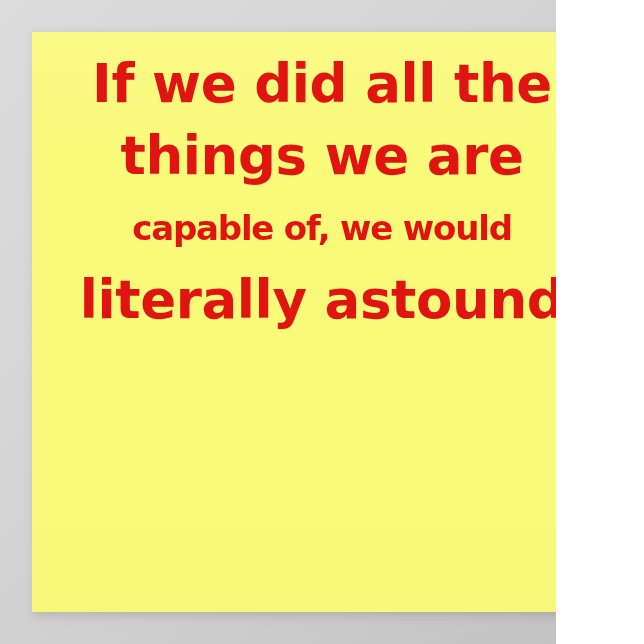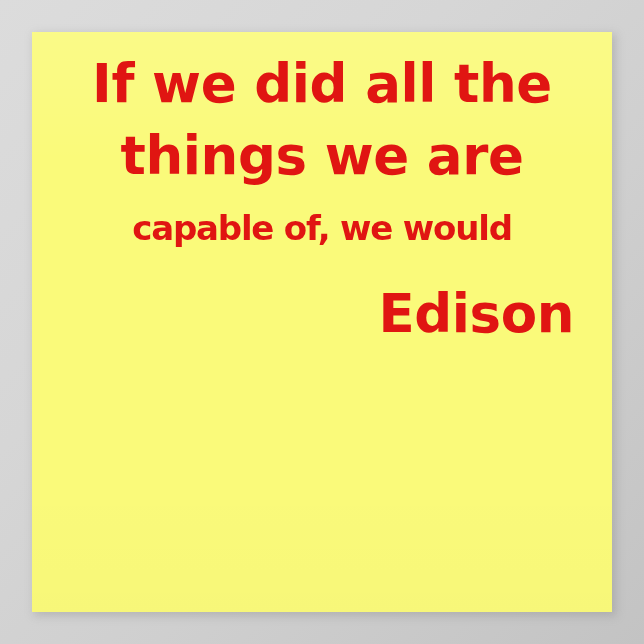--- a/index.html
+++ b/index.html
@@ -9,21 +9,21 @@
   }
   body {
     width: 644px;
     height: 644px;
     overflow: hidden;
     font-family: "DejaVu Sans", sans-serif;
   }
 
   #poster-canvas {
     position: relative;
-    width: 644px;
+    width: 556px;
     height: 644px;
     background: linear-gradient(135deg, #dcdcdc 0%, #d6d6d6 35%, #cfcfcf 62%, #c3c3c3 100%);
     overflow: hidden;
   }
 
   
   #poster-shadow {
     position: absolute;
     left: 34px;
     top: 34px;
@@ -110,23 +110,21 @@
     <div id="paper-texture"></div>
 
     <div id="quote-block">
 
       <span class="quote-line">If we did all the</span>
 
       <span class="quote-line">things we are</span>
 
       <span class="quote-line fit-wide">capable of, we would</span>
 
+      <span class="quote-line">literally astound</span>
 
 
-      <span id="attribution-line">
-        <span id="attribution-name">Edison</span>
-      </span>
 
     </div>
 
   </div>
 
 </div>
 
 </body></html>

